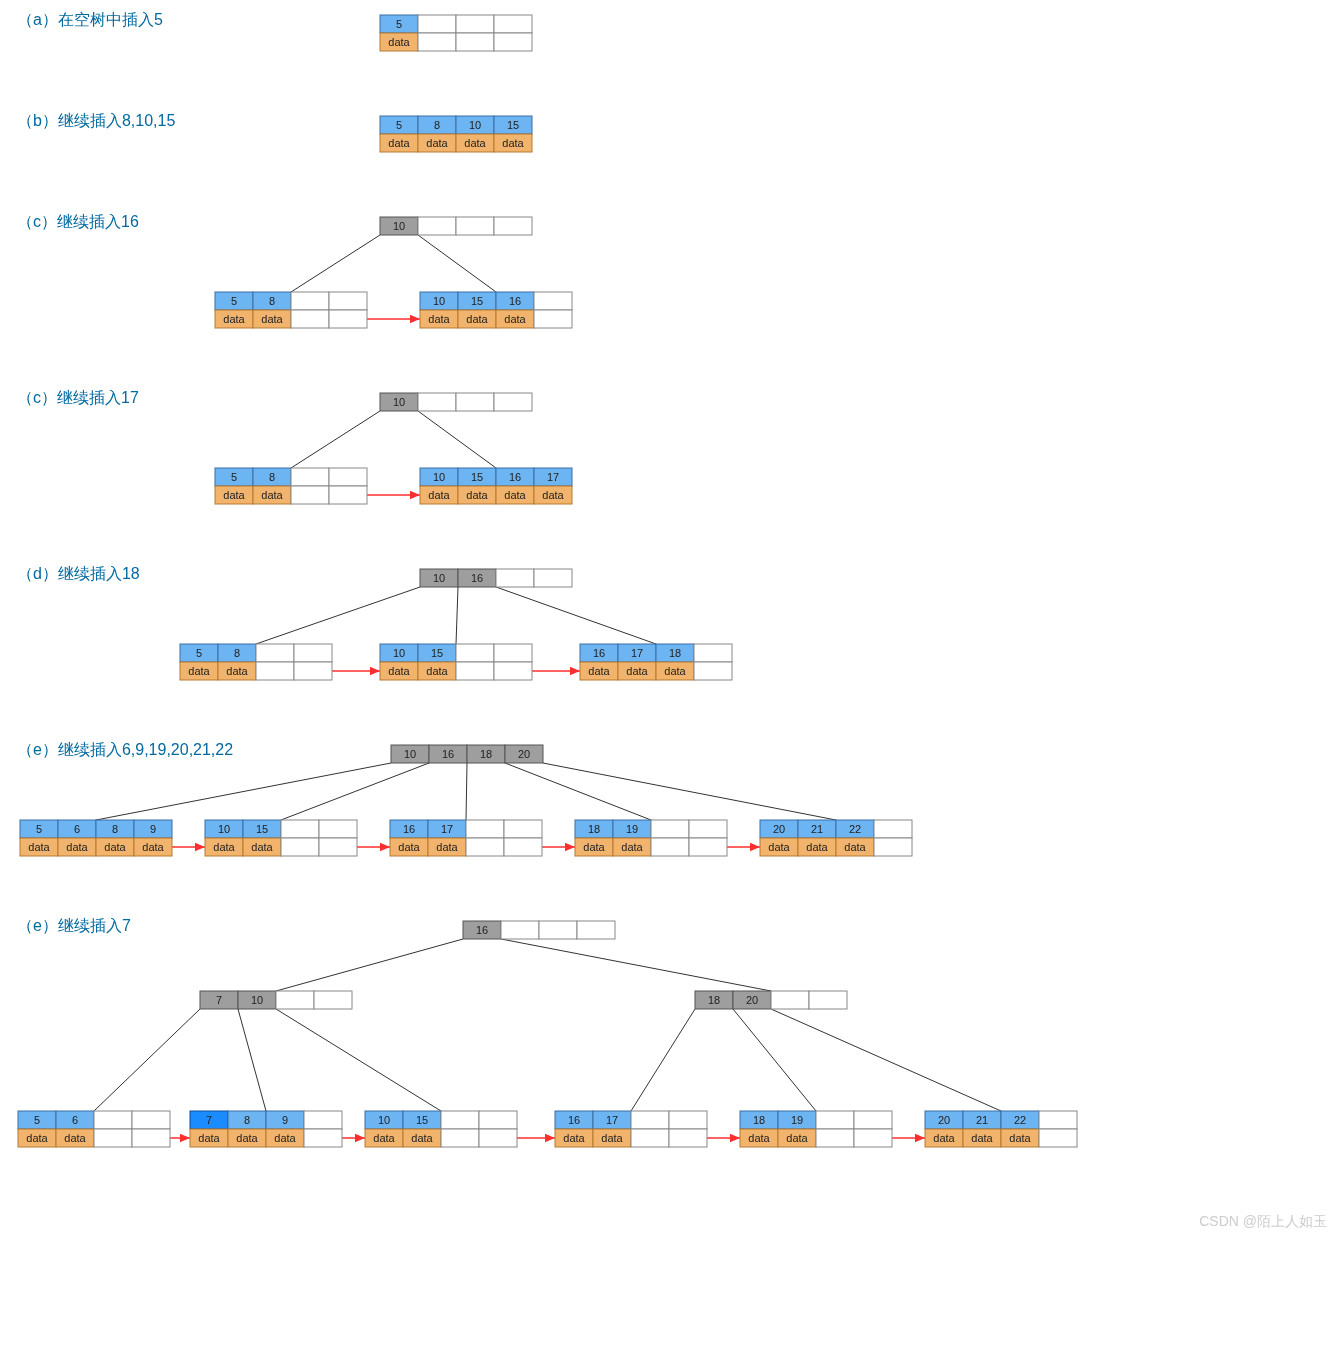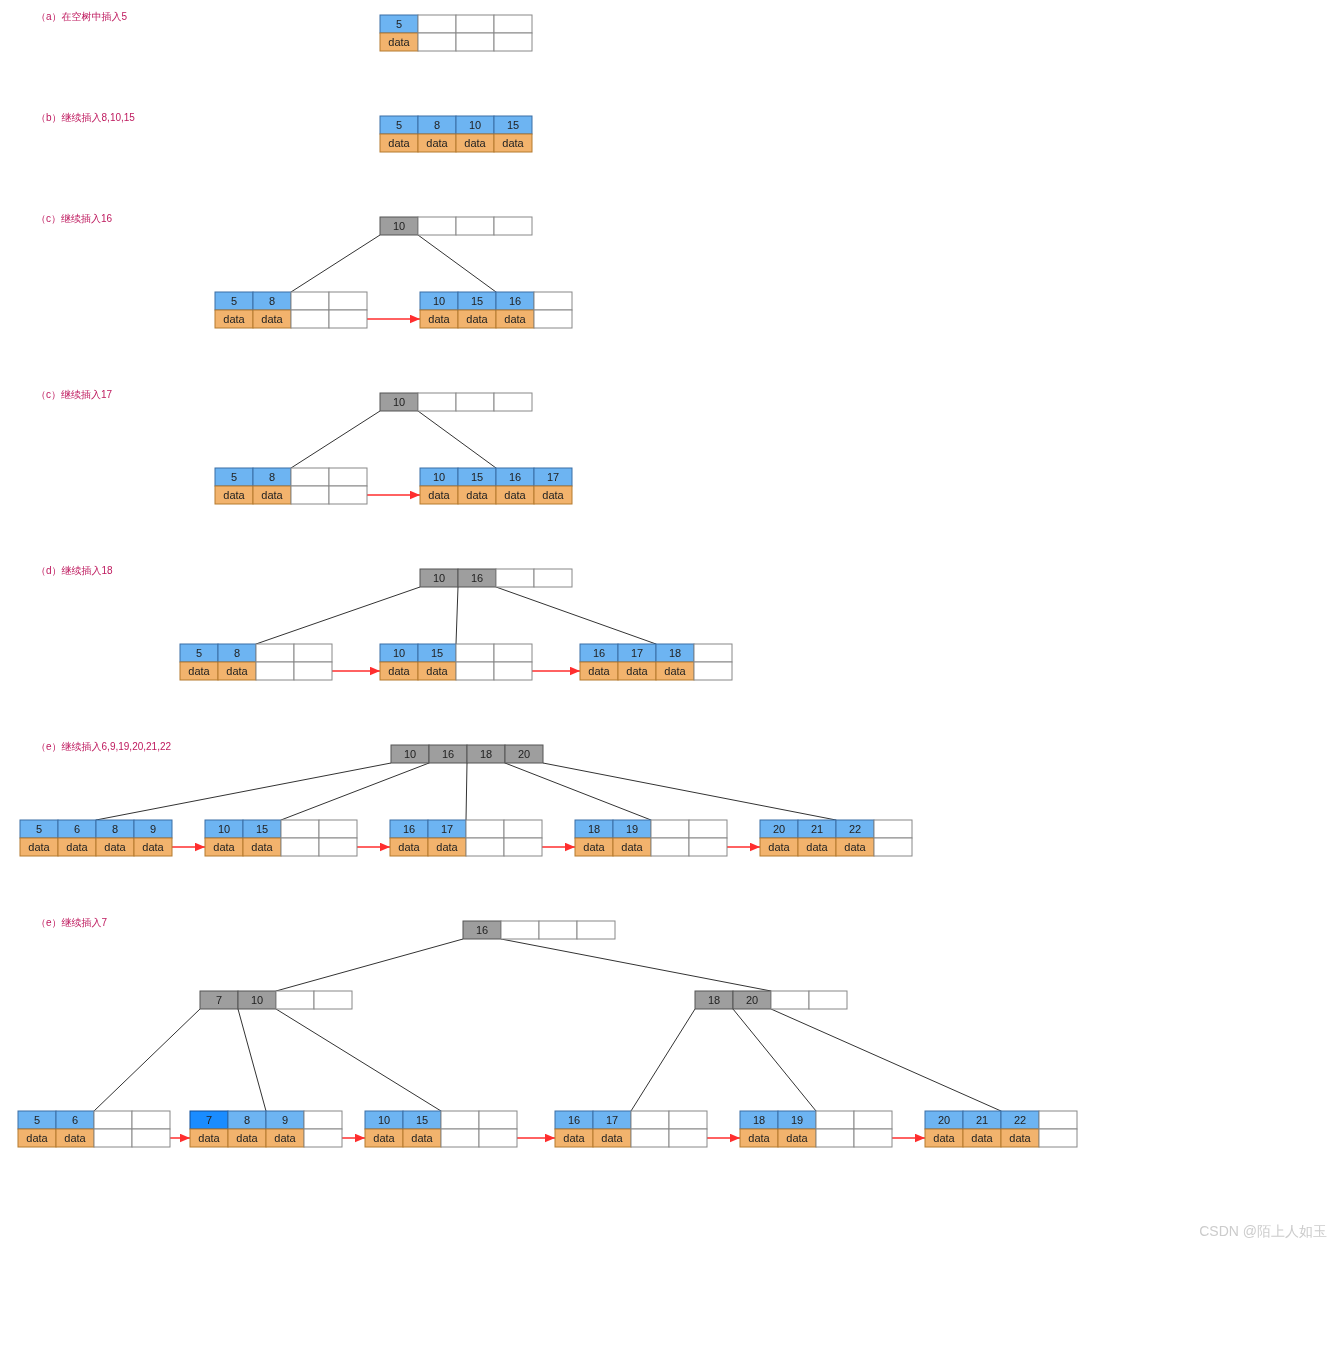--- a/index.html
+++ b/index.html
@@ -1,27 +1,27 @@
 <!DOCTYPE html>
 <html><head>
 <meta charset="utf-8">
 <style>
   body { font-family: "Microsoft YaHei", Arial, sans-serif; font-size: 13px; color: #333; margin:0; padding:10px 0 40px 0; width:1337px; position:relative; }
   .step { position: relative; margin-bottom: 50px; }
-  .caption { position:absolute; left:36px; top:0; font-size:10px; color:#be185d; }
+  .caption { position:absolute; left:17px; top:0; font-size:16px; color:#0369a1; }
   svg { display:block; }
   .key  { fill:#6db4f2; stroke:#3a6ea5; }
   .idx  { fill:#9e9e9e; stroke:#555; }
   .dat  { fill:#f2b36d; stroke:#b57a2e; }
   .emp  { fill:#fff;    stroke:#888; }
   .sel  { fill:#1a8cff; stroke:#0d4d99; }
   .txt  { font-size:11px; fill:#222; text-anchor:middle; dominant-baseline:middle; font-family:Arial,sans-serif;}
   .edge { stroke:#333; stroke-width:1; fill:none; }
   .lnk  { stroke:#ff2e2e; stroke-width:1.5; fill:none; marker-end:url(#arr); }
-  .wm   { position:absolute; right:10px; bottom:6px; color:#ccc; font-size:14px;}
+  .wm   { position:absolute; right:10px; bottom:16px; color:#ccc; font-size:14px;}
 </style>
 </head>
 <body>
 
 <div id="canvas">
     <div class="step">
       <div class="caption">（a）在空树中插入5</div>
       <svg width="900" height="51">
         <defs>
           <marker id="arr" markerWidth="8" markerHeight="8" refX="7" refY="3" orient="auto">

